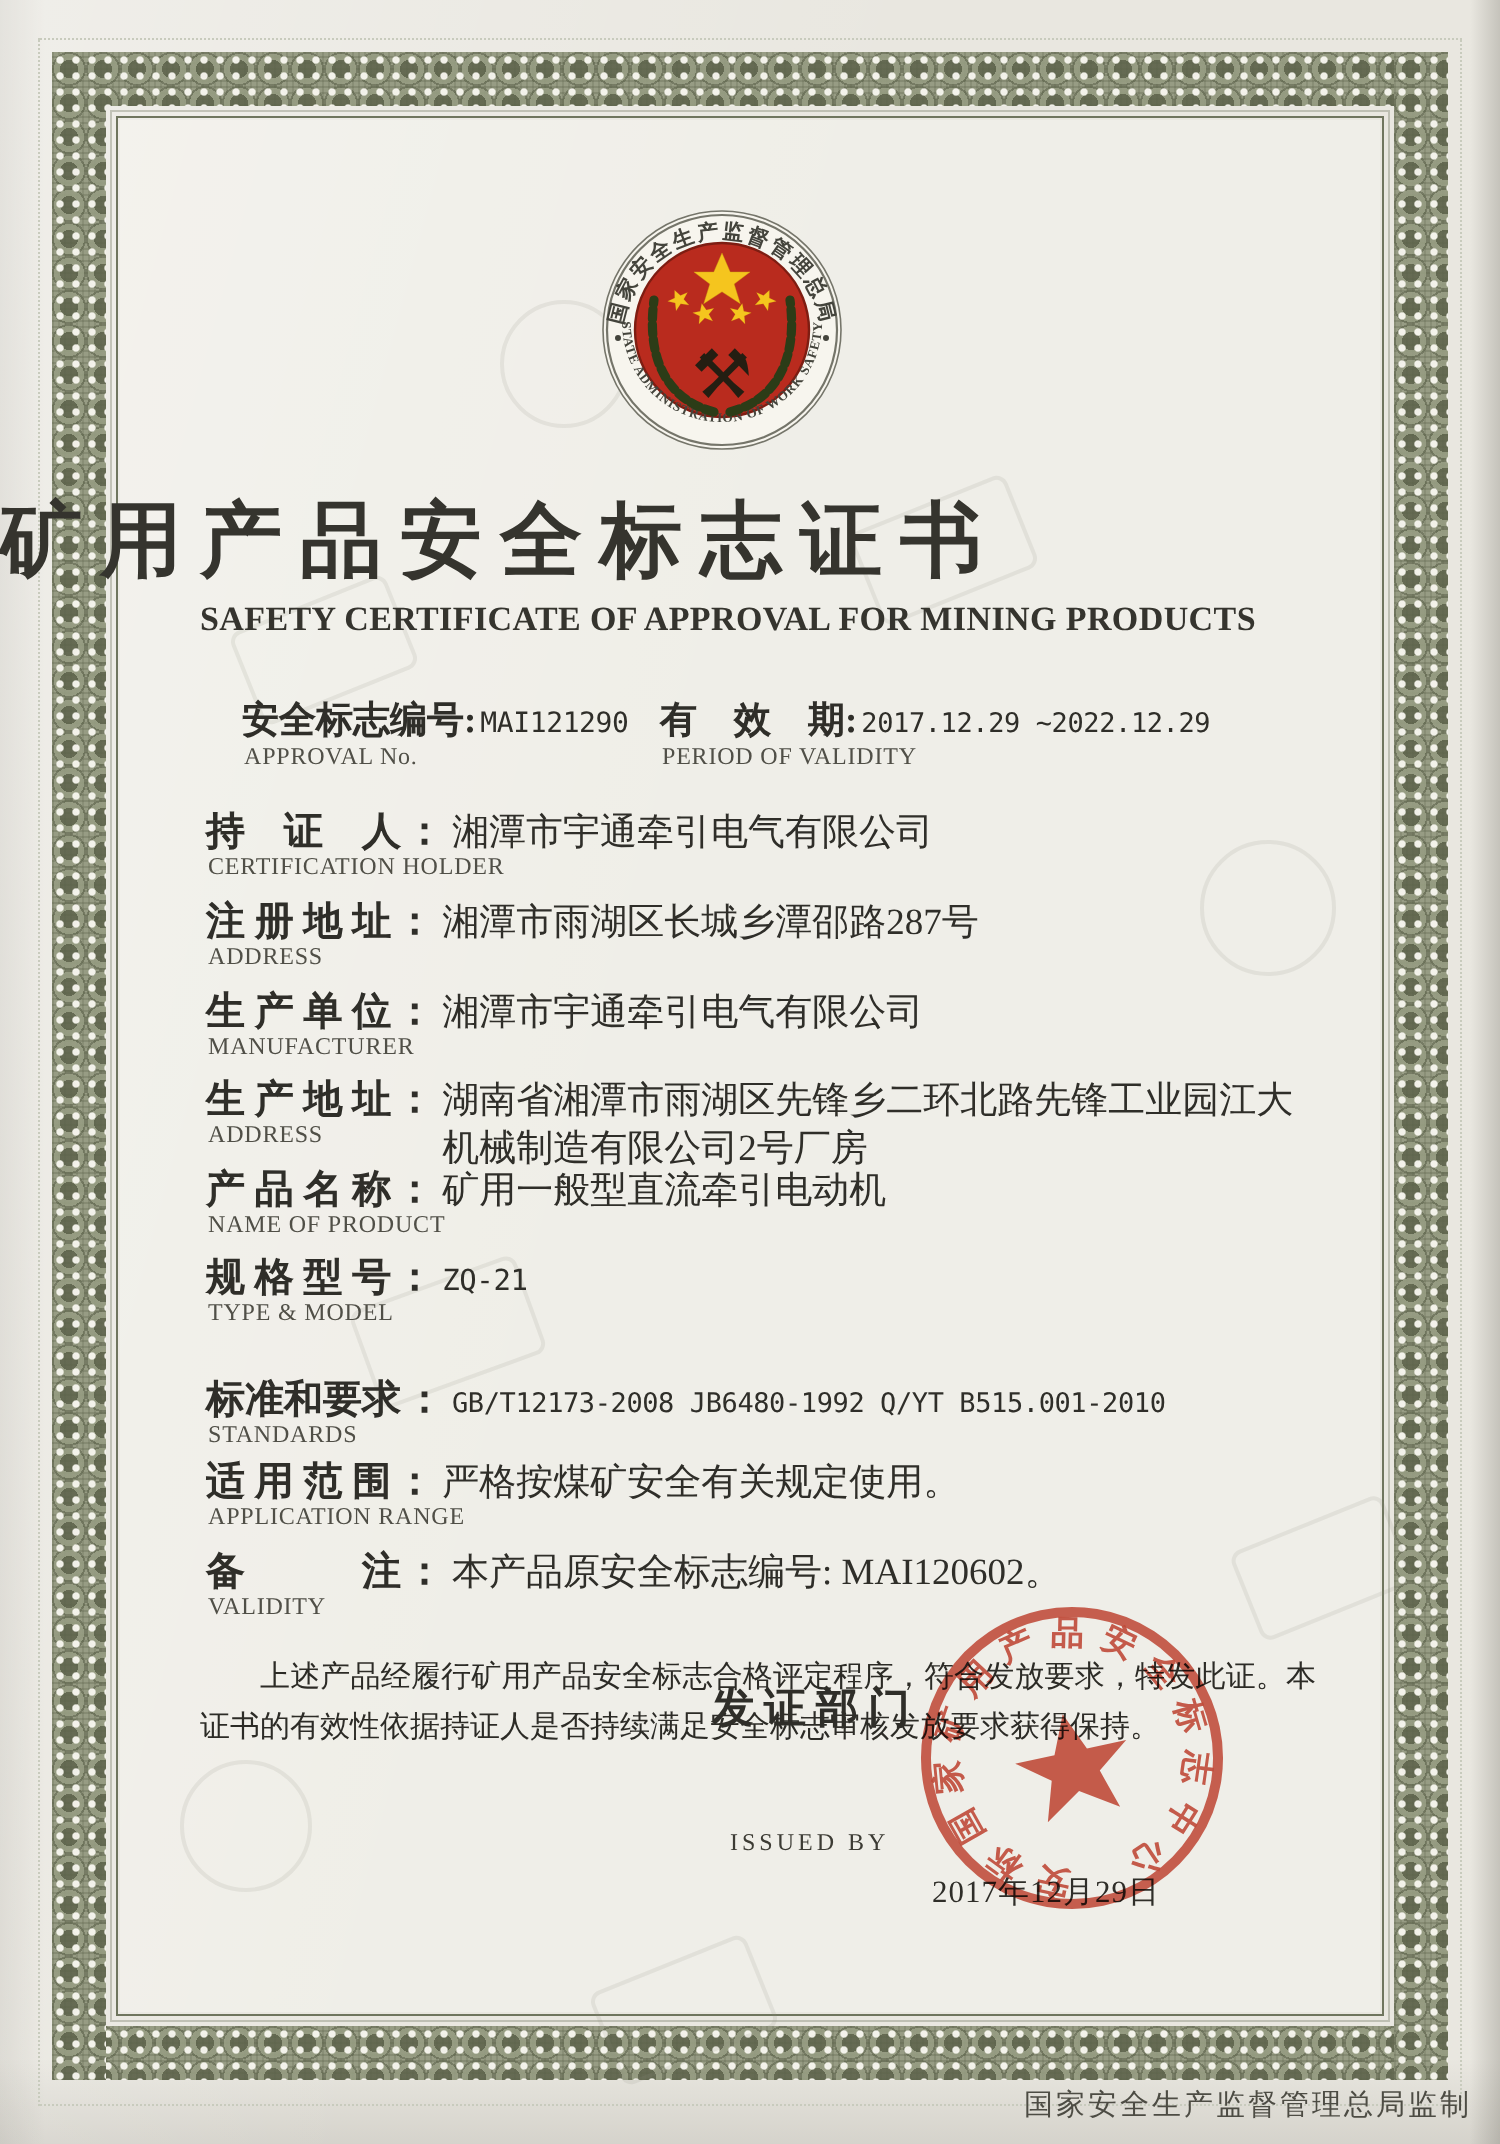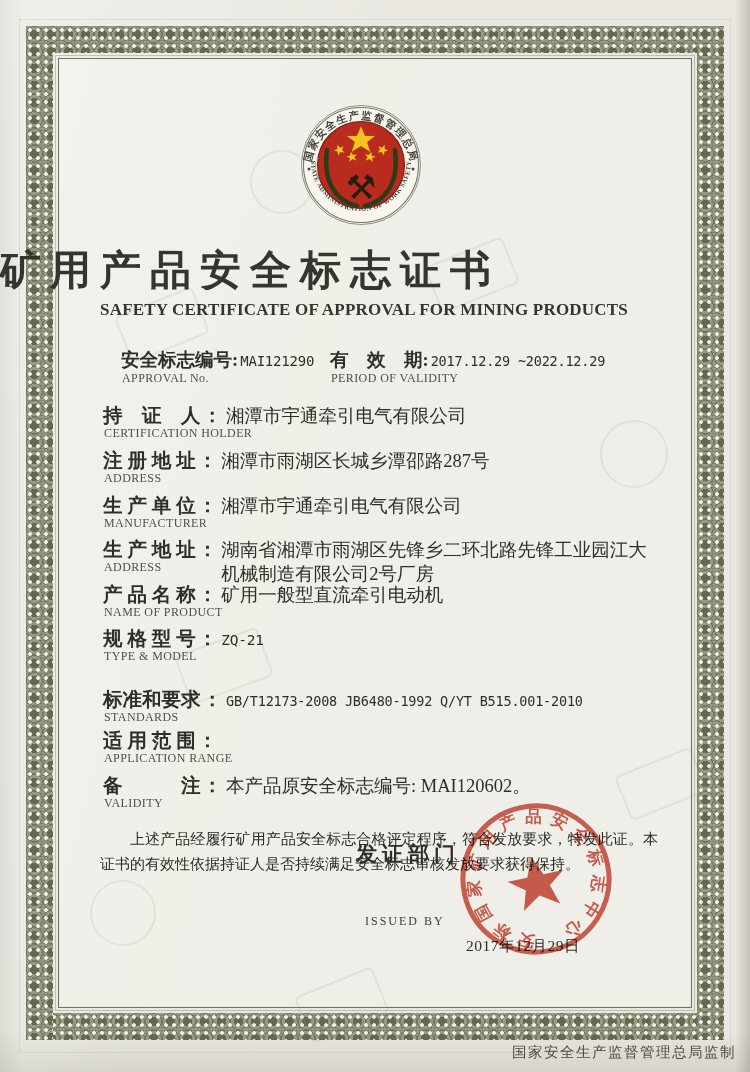--- a/index.html
+++ b/index.html
@@ -191,20 +191,21 @@
         <span class="flabel">标准和要求</span>
         <span class="fcolon">：</span>
         <span class="fvalue code" style="font-size:13.5px;white-space:nowrap;width:auto;">GB/T12173-2008 JB6480-1992 Q/YT B515.001-2010</span>
       </div>
     <div class="sub">STANDARDS</div>
   </div>
   <div class="field" style="top:727px;">
     <div class="fline">
         <span class="flabel">适 用 范 围</span>
         <span class="fcolon">：</span>
+        <span class="fvalue">严格按煤矿安全有关规定使用。</span>
       </div>
     <div class="sub">APPLICATION RANGE</div>
   </div>
   <div class="field" style="top:772px;">
     <div class="fline">
         <span class="flabel">备　　　注</span>
         <span class="fcolon">：</span>
         <span class="fvalue">本产品原安全标志编号: MAI120602。</span>
       </div>
     <div class="sub">VALIDITY</div>

